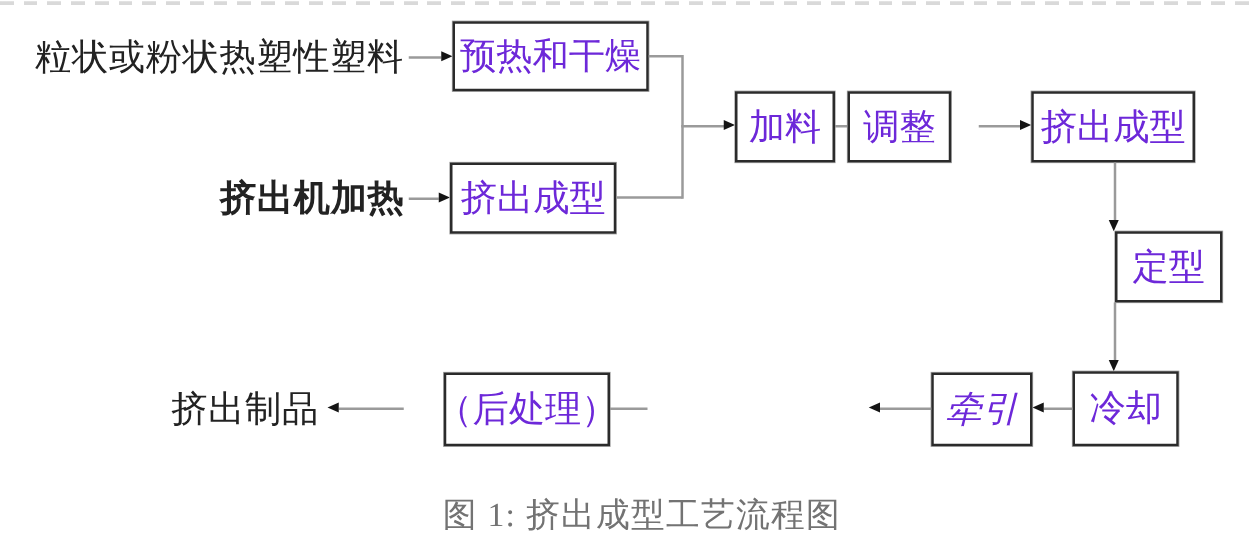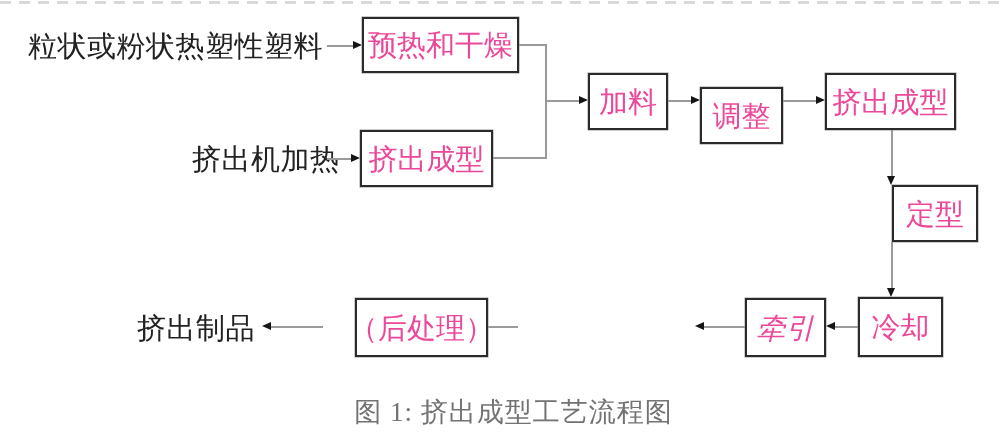--- a/index.html
+++ b/index.html
@@ -33,21 +33,21 @@
     position: absolute;
     box-sizing: border-box;
     border: 2px solid #2b2b2b;
     background: #ffffff;
     display: flex;
     align-items: center;
     justify-content: center;
     font-size: 29px;
     line-height: 30px;
     white-space: nowrap;
-    color: #ec4899;
+    color: #6d28d9;
     box-shadow: 0 0 0 0.5px #9a9a9a;
   }
   .hline, .vline { position: absolute; background: #9a9a9a; }
   .hline { height: 1.5px; }
   .vline { width: 1.5px; }
   .arr { position: absolute; width: 0; height: 0; }
   .arr-r { border-top: 4.5px solid transparent; border-bottom: 4.5px solid transparent; border-left: 9px solid #151515; }
   .arr-l { border-top: 4.5px solid transparent; border-bottom: 4.5px solid transparent; border-right: 9px solid #151515; }
   .arr-d { border-left: 4.5px solid transparent; border-right: 4.5px solid transparent; border-top: 9px solid #151515; }
   .caption {
@@ -67,38 +67,38 @@
 <div id="stage">
 
   <div class="dash-top"></div>
 
   <div class="free-label" style="left:28px; top:31px;">粒状或粉状热塑性塑料</div>
   <div class="hline" style="left:327px; top:45px; width:26px;"></div>
   <div class="arr arr-r" style="left:353px; top:41px;"></div>
 
   <div class="node" style="left:362px; top:17px; width:157px; height:56px;">预热和干燥</div>
 
-  <div class="free-label" style="left:192px; top:144px;">挤出机加热</div>
+  <div class="free-label" style="left:176px; top:144px;font-weight:bold;">挤出机加热</div>
   <div class="hline" style="left:327px; top:158px; width:24px;"></div>
   <div class="arr arr-r" style="left:351px; top:154px;"></div>
 
   <div class="node" style="left:360px; top:130px; width:133px; height:57px;">挤出成型</div>
 
   <div class="hline" style="left:519px; top:44px; width:27px;"></div>
   <div class="hline" style="left:493px; top:157px; width:53px;"></div>
   <div class="vline" style="left:545px; top:44px; height:115px;"></div>
   <div class="hline" style="left:545px; top:100px; width:35px;"></div>
   <div class="arr arr-r" style="left:579px; top:96px;"></div>
 
   <div class="node" style="left:588px; top:73px; width:80px; height:57px;">加料</div>
 
   <div class="hline" style="left:668px; top:100px; width:23px;"></div>
   <div class="arr arr-r" style="left:691px; top:96px;"></div>
 
-  <div class="node" style="left:700px; top:73px; width:83px; height:57px;margin-top:14px;">调整</div>
+  <div class="node" style="left:678px; top:73px; width:83px; height:57px;">调整</div>
 
   <div class="hline" style="left:783px; top:100px; width:33px;"></div>
   <div class="arr arr-r" style="left:816px; top:96px;"></div>
 
   <div class="node" style="left:825px; top:73px; width:131px; height:57px;">挤出成型</div>
 
   <div class="vline" style="left:891px; top:130px; height:47px;"></div>
   <div class="arr arr-d" style="left:887px; top:176px;"></div>
 
   <div class="node" style="left:892px; top:185px; width:86px; height:57px;text-align:right;">定型</div>

